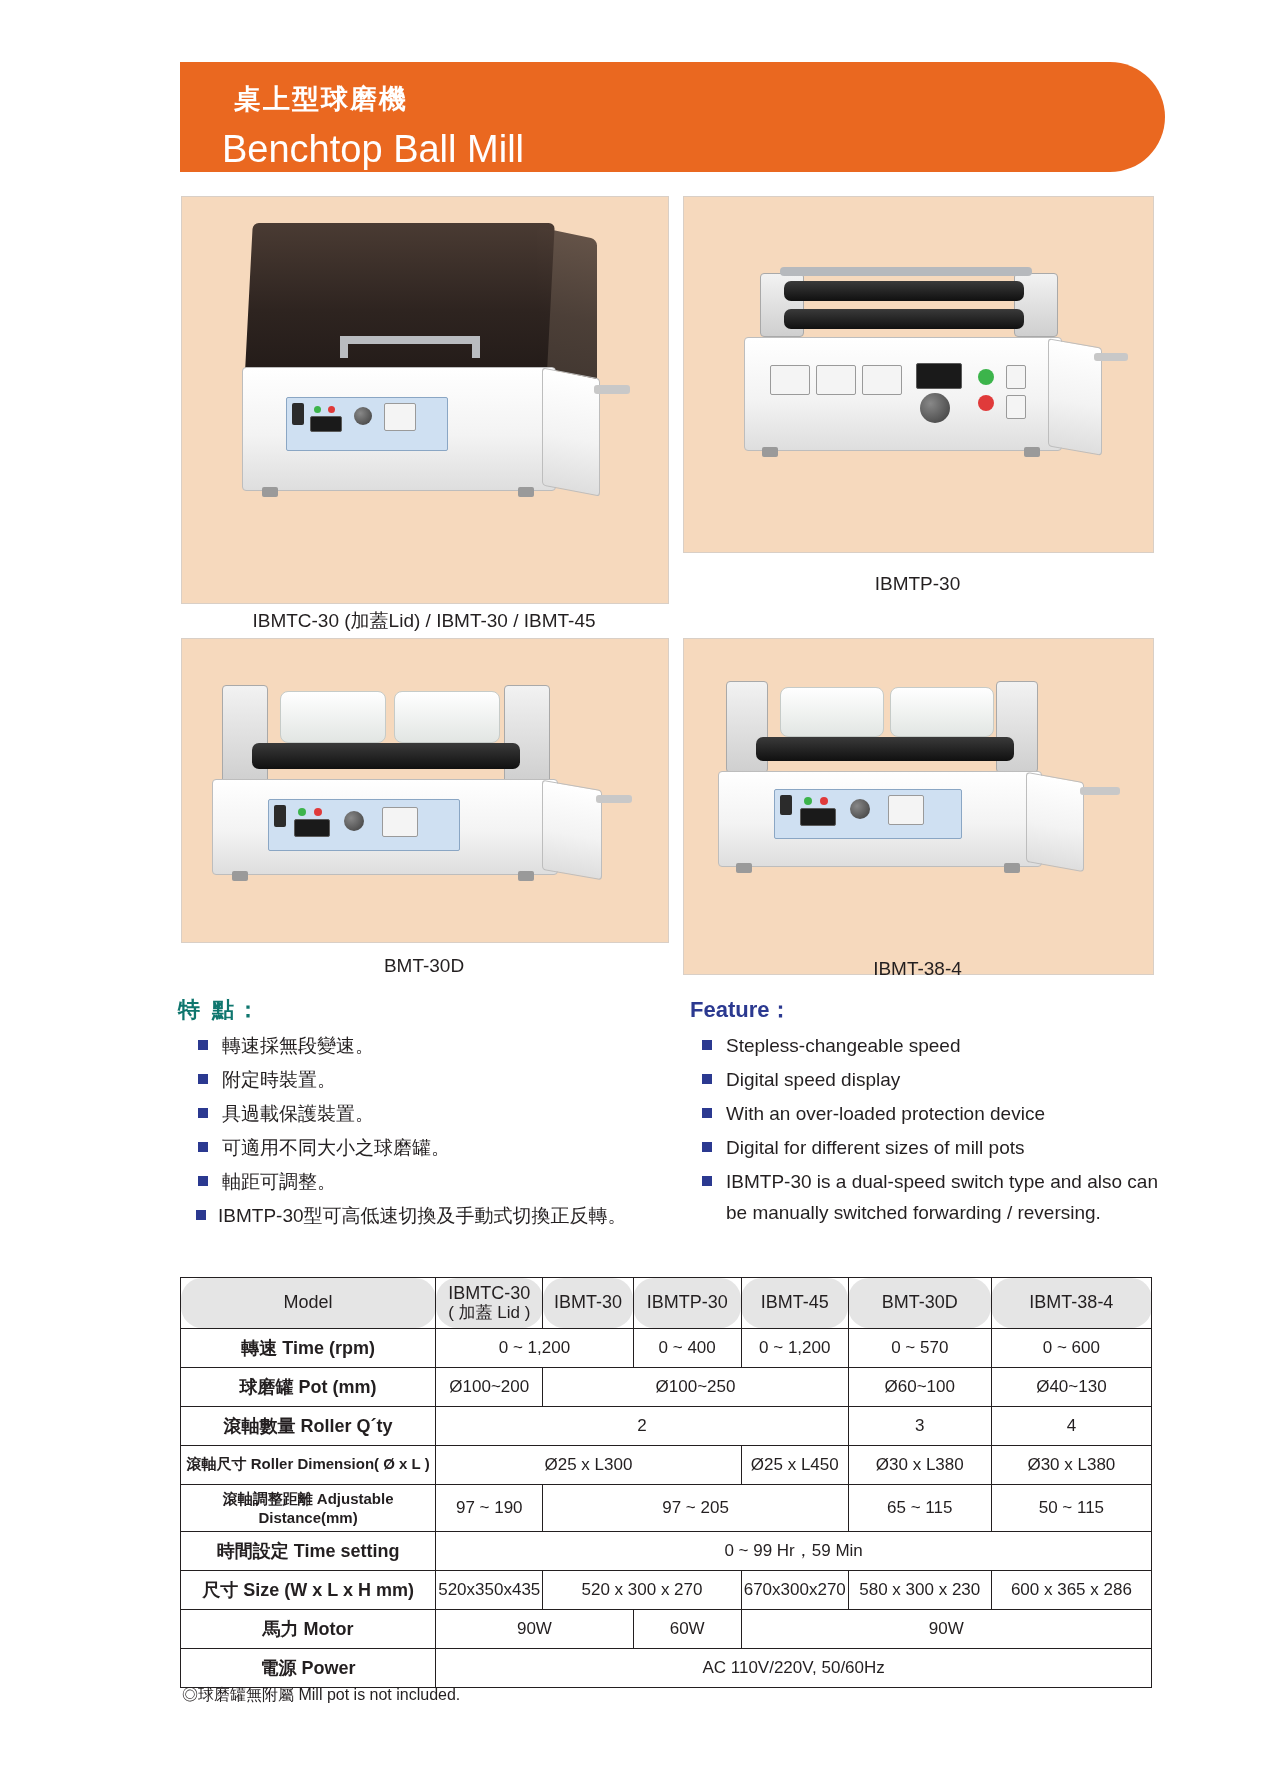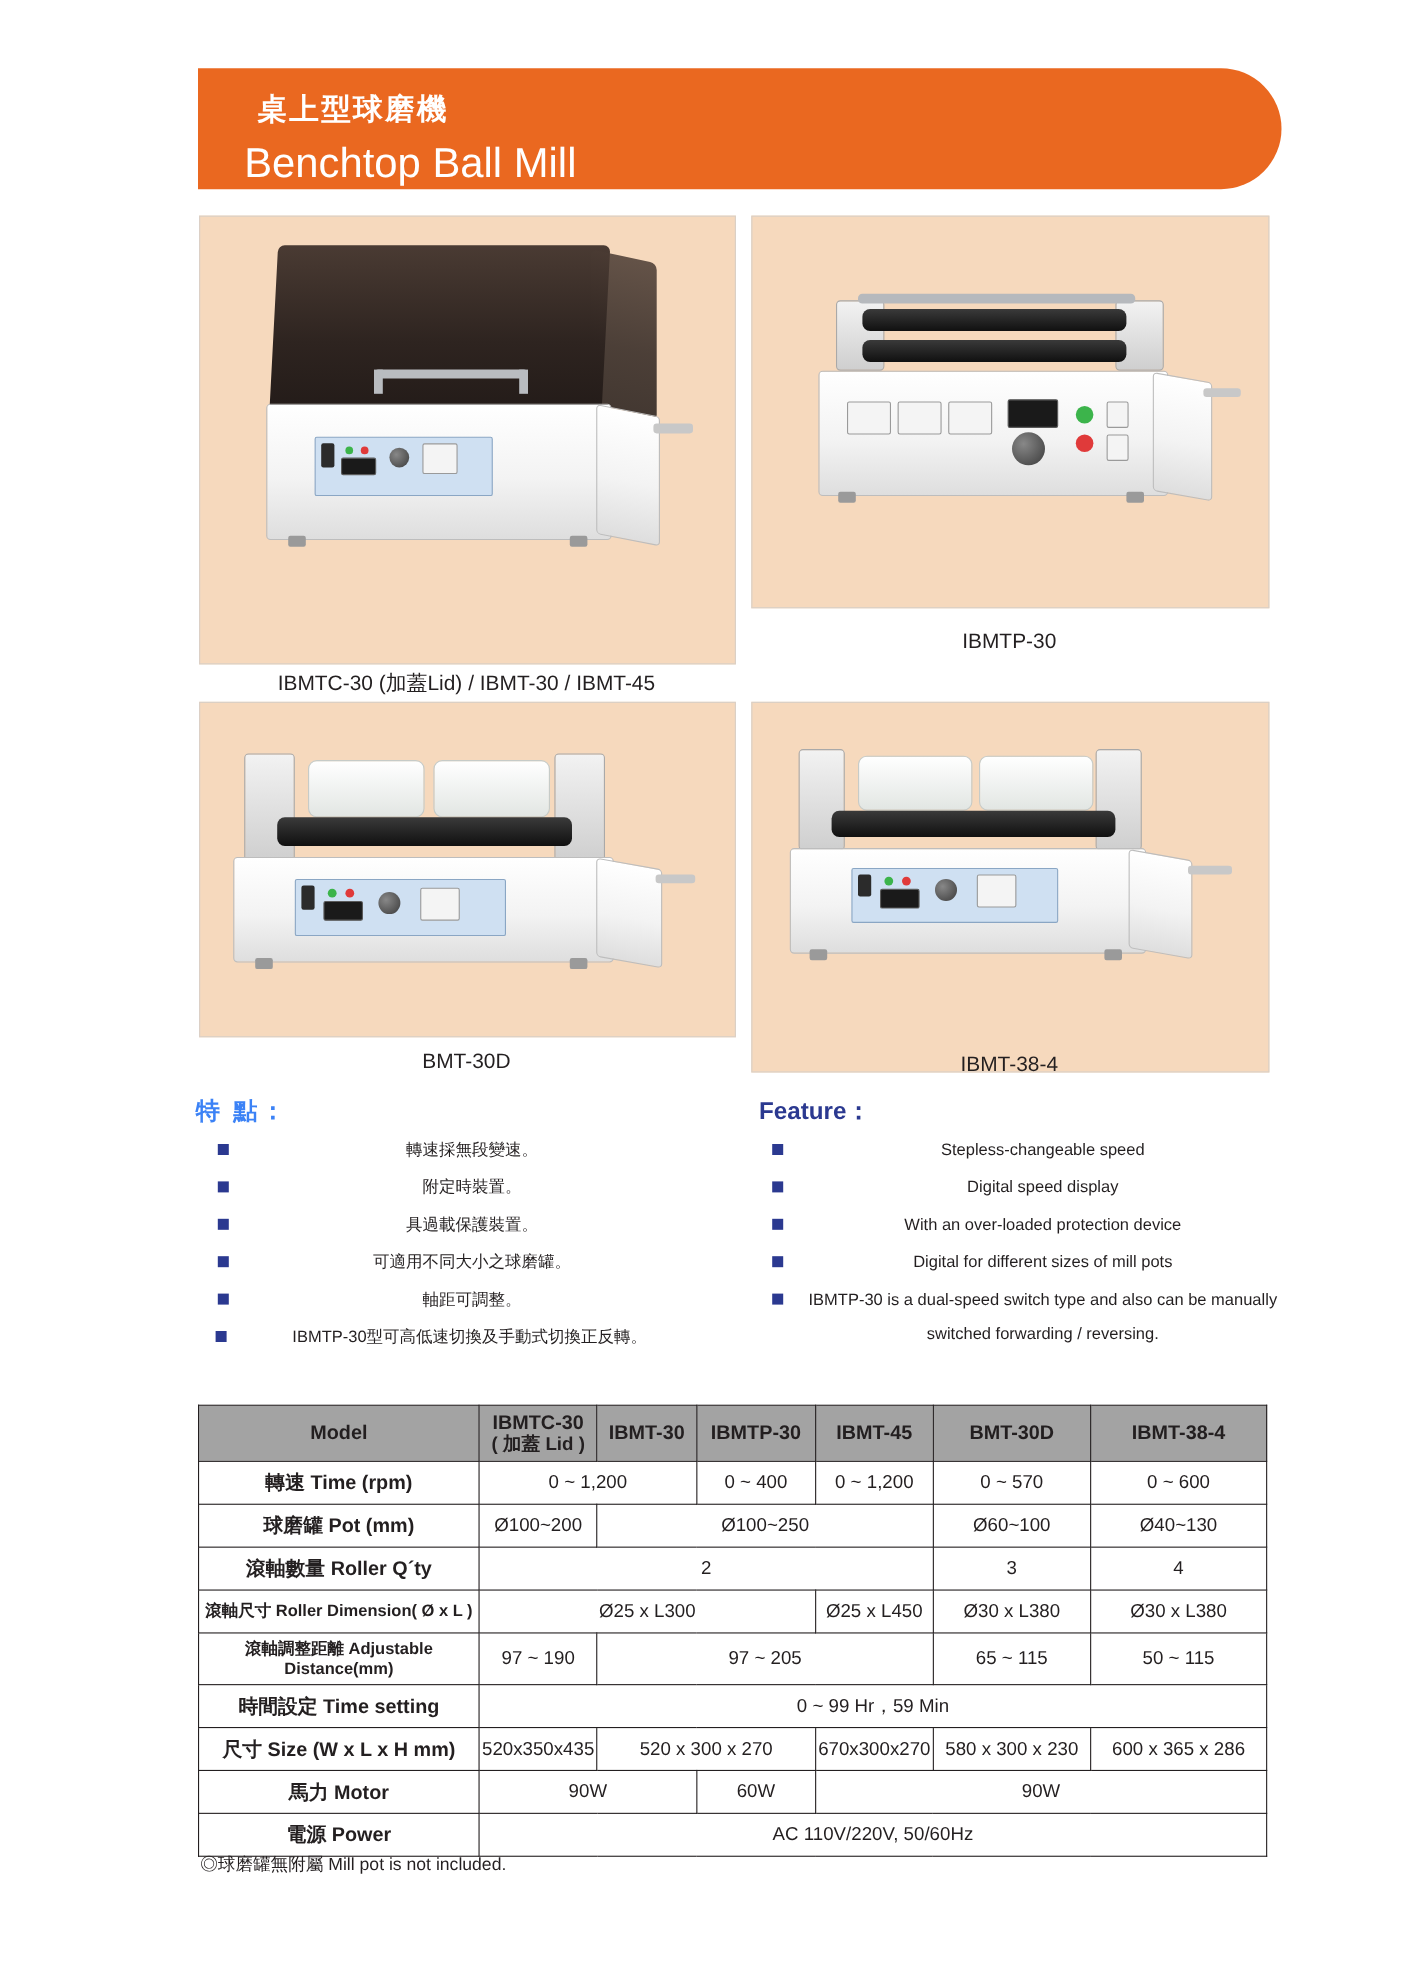--- a/index.html
+++ b/index.html
@@ -89,26 +89,26 @@
   .led-red{background:#e03a3a;border-radius:50%;}
   .display-black{background:#1a1a1a;border:1px solid #5a5a5a;border-radius:2px;}
   .knob{background:radial-gradient(circle at 35% 35%,#888,#3a3a3a);border-radius:50%;}
   .smallbox{background:#f4f4f4;border:1px solid #9a9a9a;border-radius:2px;}
 
   
   .feat-title{
     position:absolute;
     font-size:22px; font-weight:bold;
   }
-  .feat-title.cn{ color:#3b82f6; letter-spacing:3px;}
+  .feat-title.cn{ color:#0f766e; letter-spacing:3px;}
   .feat-title.en{ color:#2b3990;}
   .feat-list{
     position:absolute;
     list-style:none; margin:0; padding:0;
-    font-size:15px; line-height:31px;text-align:center;
+    font-size:19px; line-height:31px;
   }
   .feat-list li{
     position:relative; padding-left:26px; margin-bottom:3px;
   }
   .feat-list li .bullet{
     position:absolute; left:2px; top:10px;
     width:10px;height:10px;background:#2b3990;display:block;
   }
 
   
@@ -122,23 +122,24 @@
     font-size:17px;
   }
   table.spec th, table.spec td{
     border:1px solid #231f20;
     text-align:center;
     vertical-align:middle;
     padding:5px 2px;
     height:28px;
   }
   table.spec thead th{
-    background:#a3a3a3;
-    font-weight:bold;
+    background:#e5e5e5;
+    font-weight:normal;
     font-size:18px;
+    border-radius:21px;
   }
   table.spec td.rowhdr{
     font-weight:bold;
     font-size:18px;
   }
   table.spec td.rowhdr.small{
     font-size:15px;
   }
   .sub{font-size:17px;display:block;line-height:1.1;}
   .footnote{

